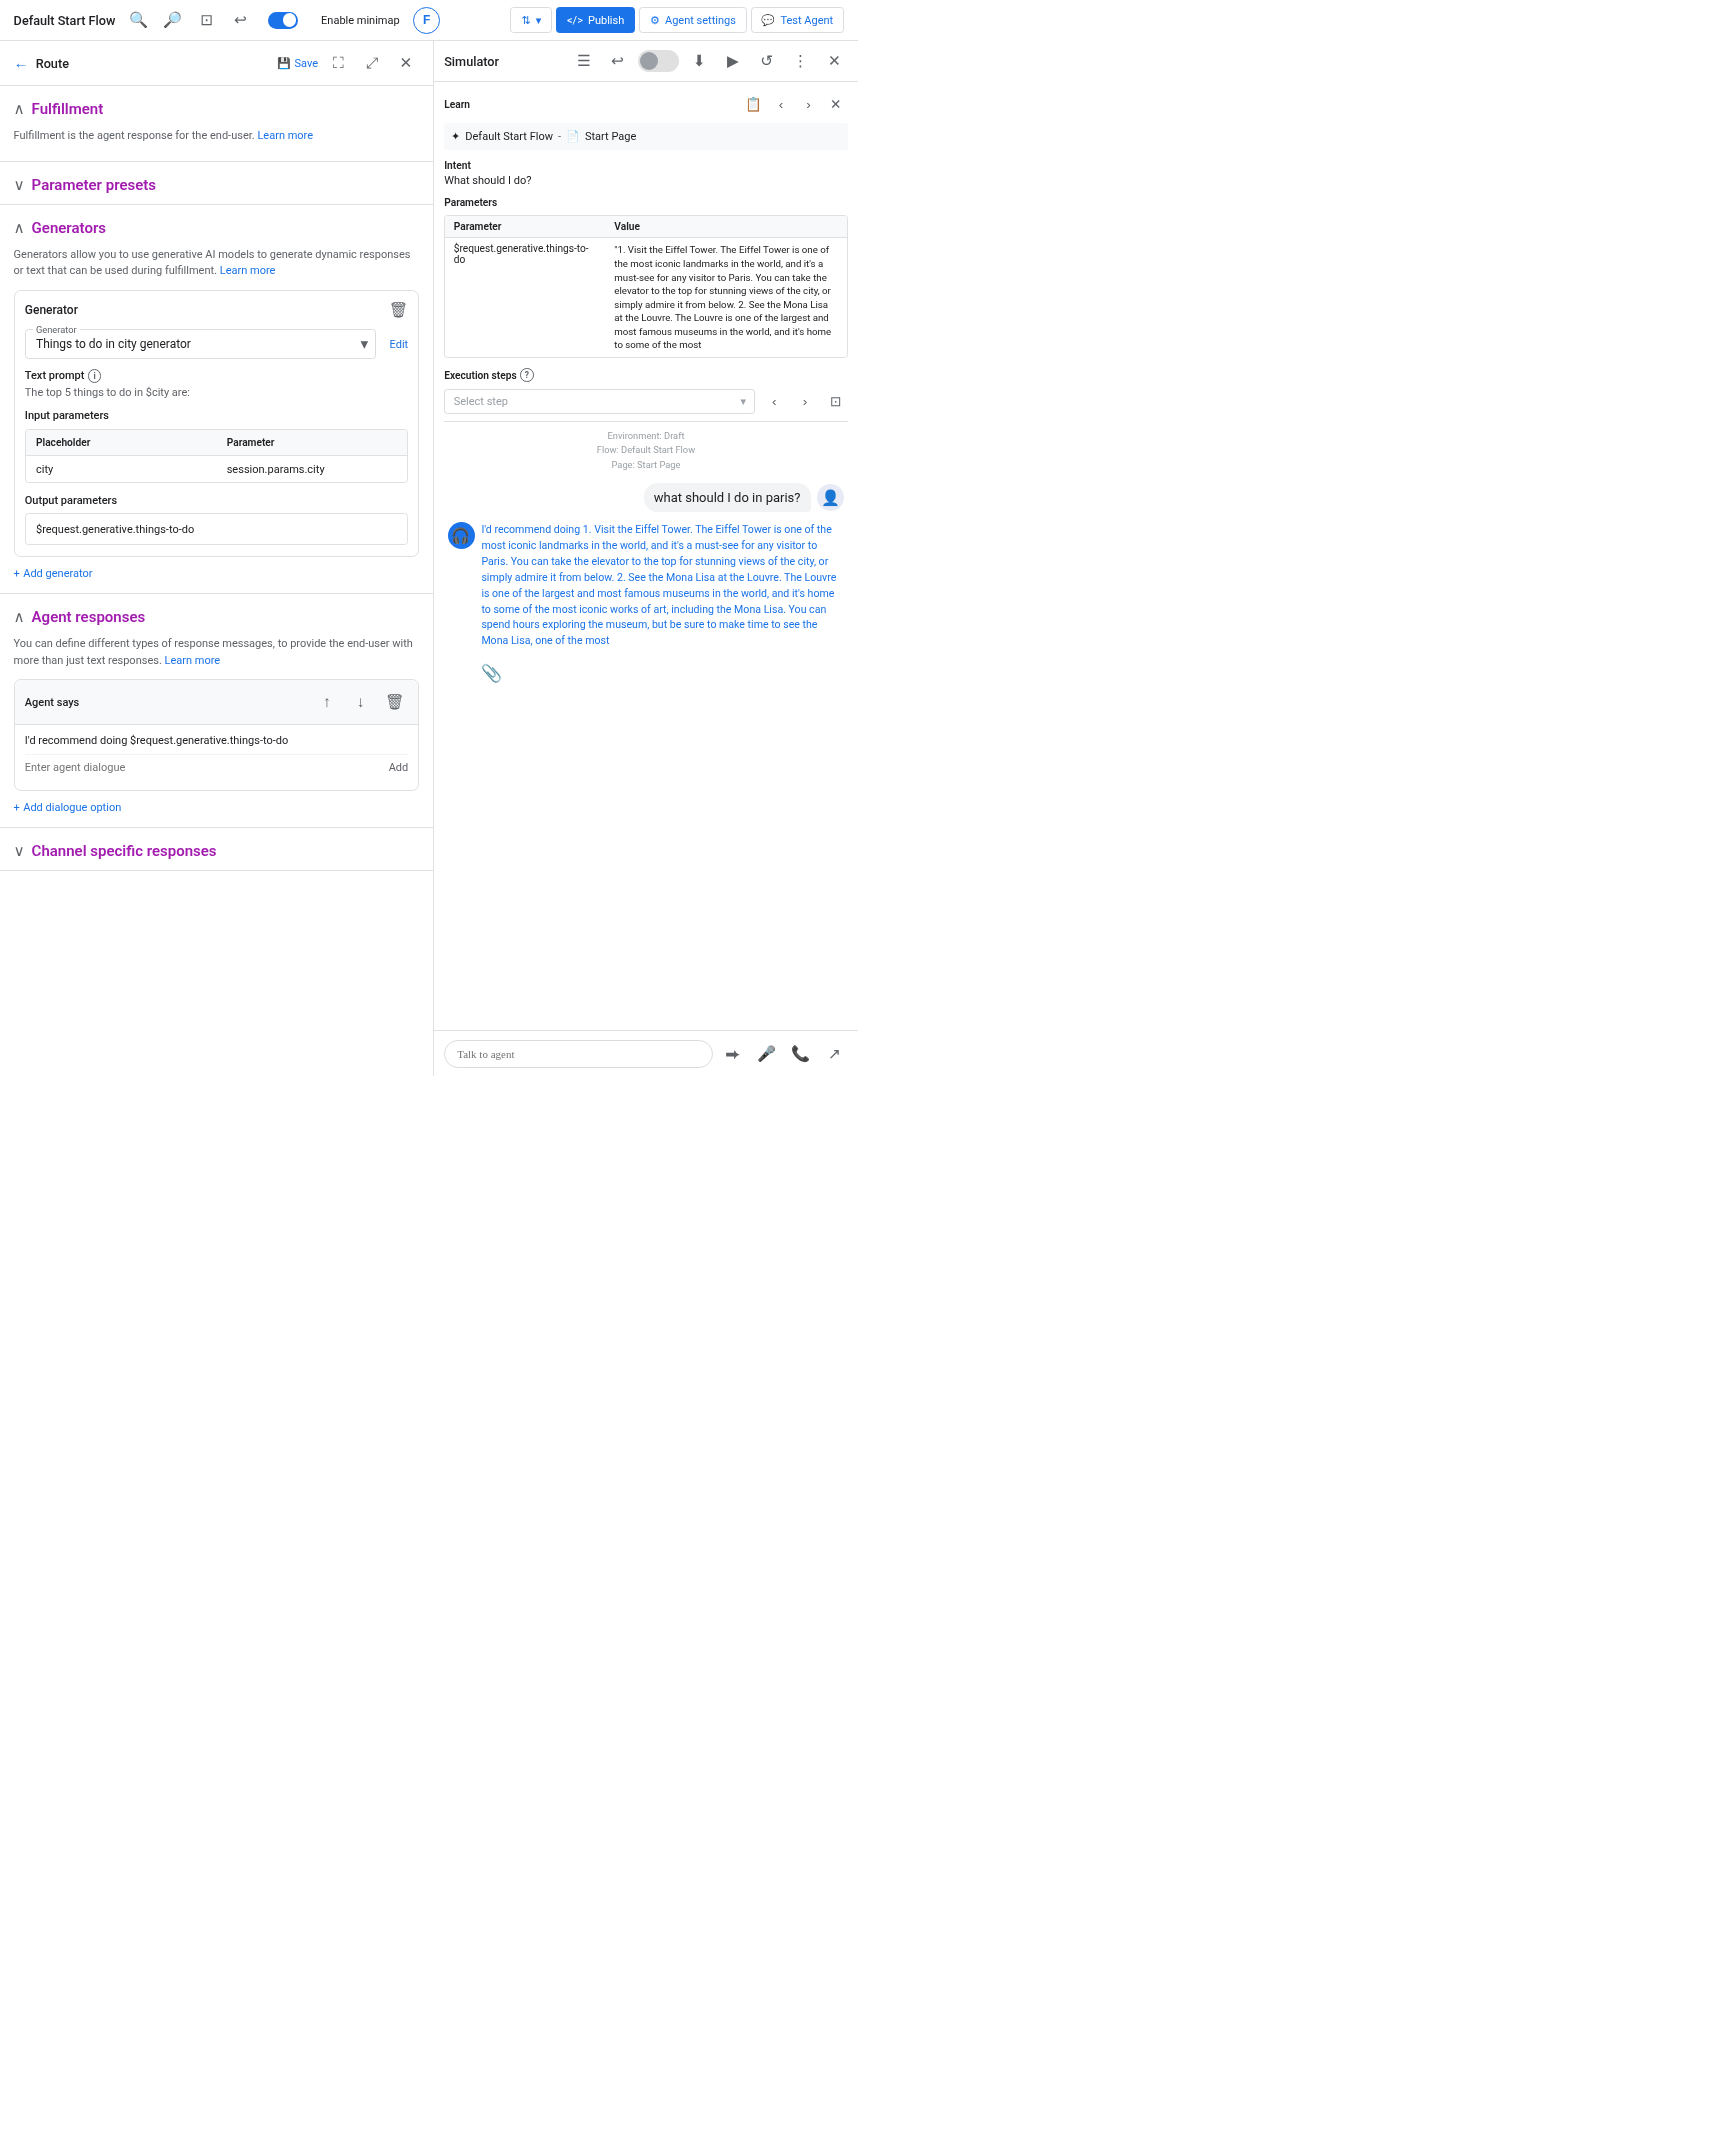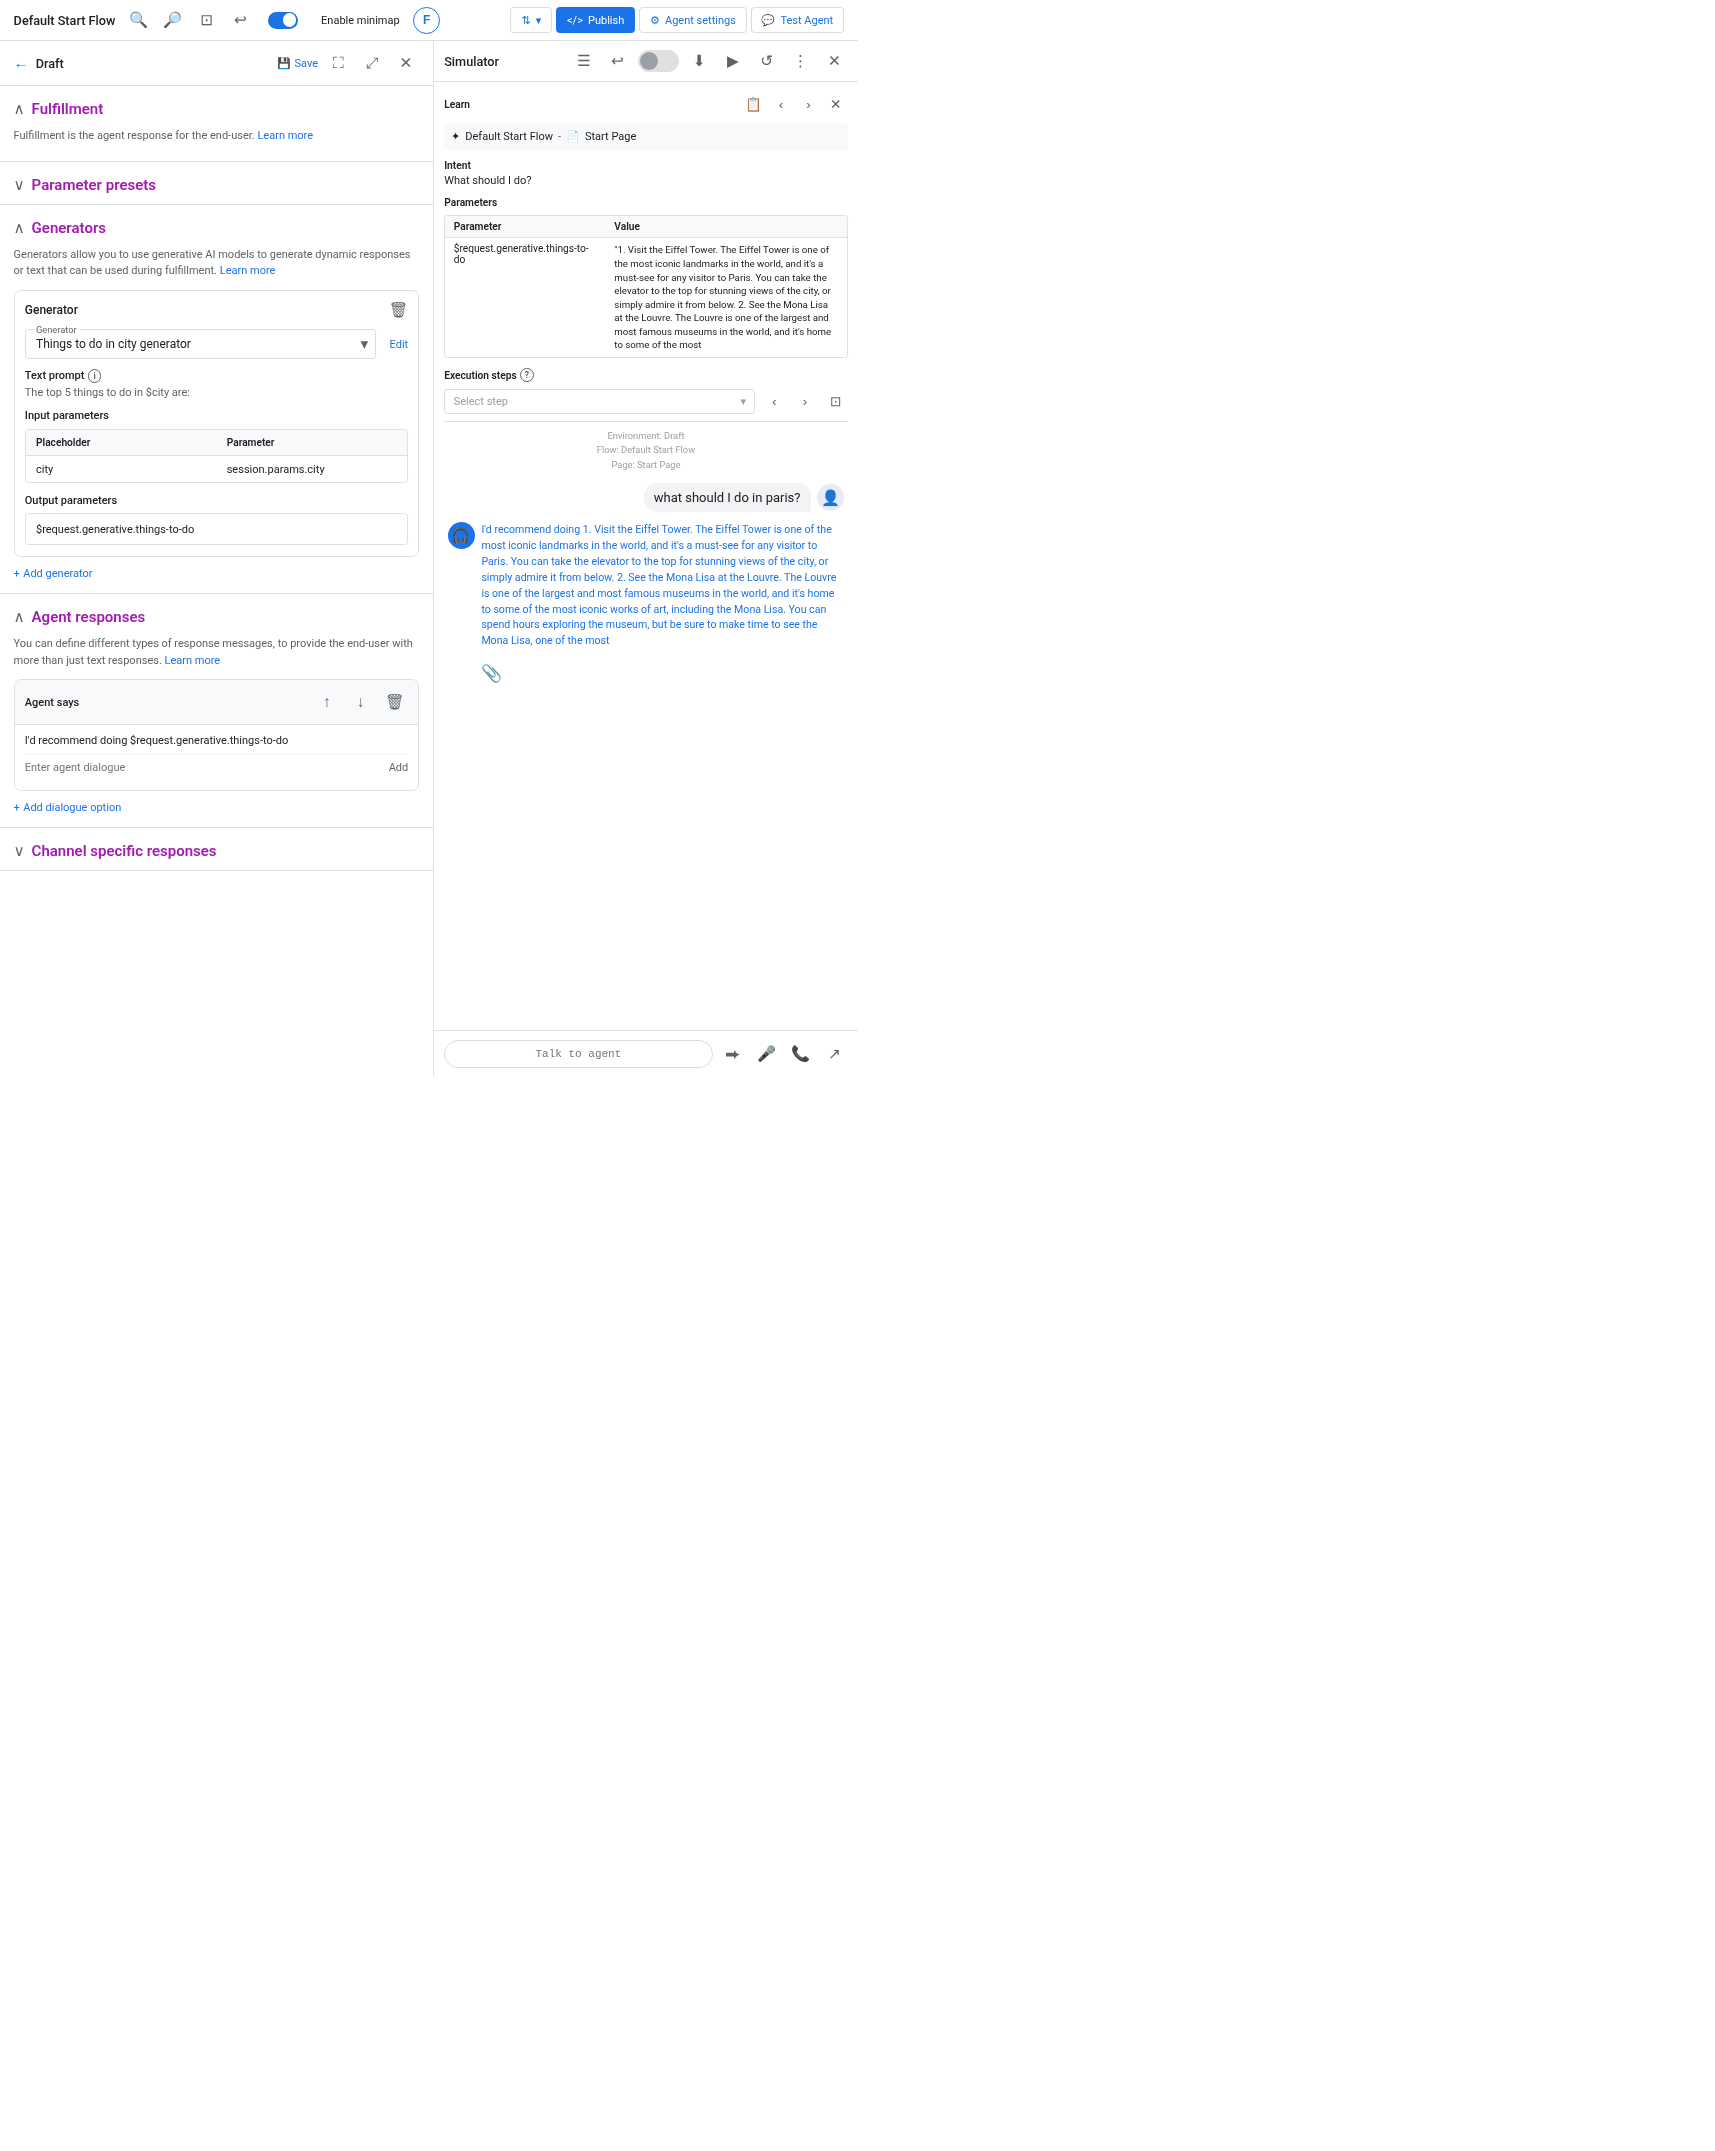--- a/index.html
+++ b/index.html
@@ -122,21 +122,21 @@
     .chat-env-info { text-align: center; font-size: 9.3px; color: #9aa0a6; line-height: 1.6; margin-bottom: 10.2px; }
     .chat-messages { display: flex; flex-direction: column; gap: 6.8px; padding: 0 3.4px; }
     .user-message { display: flex; justify-content: flex-end; align-items: center; gap: 6.8px; margin-bottom: 3.4px; }
     .user-bubble { background: #f1f3f4; border-radius: 13.6px 13.6px 3.4px 13.6px; padding: 6.8px 10.2px; font-size: 13px; color: #202124; max-width: 80%; }
     .user-avatar { width: 27px; height: 27px; border-radius: 50%; background: #e8eaf6; display: flex; align-items: center; justify-content: center; color: #3f51b5; font-size: 15.3px; flex-shrink: 0; }
     .bot-message { display: flex; align-items: flex-start; gap: 6.8px; margin-bottom: 3.4px; }
     .bot-avatar { width: 27px; height: 27px; border-radius: 50%; background: #1a73e8; display: flex; align-items: center; justify-content: center; color: #fff; font-size: 15.3px; flex-shrink: 0; }
     .bot-bubble { font-size: 10.6px; color: #1a73e8; max-width: calc(100% - 41px); line-height: 1.5; }
 
     .sim-footer { border-top: 0.8px solid #e0e0e0; padding: 8.5px 10.2px; display: flex; align-items: center; gap: 6.8px; background: #fff; }
-    .sim-input { flex: 1; border: 0.8px solid #dadce0; border-radius: 17px; padding: 6.8px 12px; font-size: 11px; color: #9aa0a6; outline: none; font-family: Liberation Mono, monospace; text-align: center; }
+    .sim-input { flex: 1; border: 0.8px solid #dadce0; border-radius: 17px; padding: 6.8px 12px; font-size: 11px; color: #9aa0a6; outline: none; font-family: Liberation Serif, serif; }
     .sim-footer-icon { width: 27px; height: 27px; border: none; background: none; cursor: pointer; display: flex; align-items: center; justify-content: center; color: #5f6368; border-radius: 50%; font-size: 15.3px; }
     .info-icon { display: inline-flex; align-items: center; justify-content: center; width: 13.6px; height: 13.6px; border-radius: 50%; border: 1.3px solid #5f6368; font-size: 8.5px; color: #5f6368; font-weight: 700; }
     .question-icon { display: inline-flex; align-items: center; justify-content: center; width: 13.6px; height: 13.6px; border-radius: 50%; border: 1.3px solid #5f6368; font-size: 8.5px; color: #5f6368; font-weight: 700; }
     .dropdown-with-edit { display: flex; align-items: center; gap: 6.8px; margin-bottom: 10.2px; }
     .dropdown-wrap { flex: 1; }
   </style>
 </head>
 <body>
 
 <div class="topbar">
@@ -173,21 +173,21 @@
   </div>
 </div>
 
 <div class="main-layout">
 
   <div class="left-panel">
 
     <div class="panel-header">
       <div class="panel-header-left">
         <span class="back-btn">←</span>
-        <span class="panel-title">Draft</span>
+        <span class="panel-title">Route</span>
       </div>
       <div class="panel-header-actions">
         <button class="save-btn">
           <span>💾</span>
           <span>Save</span>
         </button>
         <button class="panel-icon-btn">⛶</button>
         <button class="panel-icon-btn">⤢</button>
         <button class="panel-icon-btn">✕</button>
       </div>

